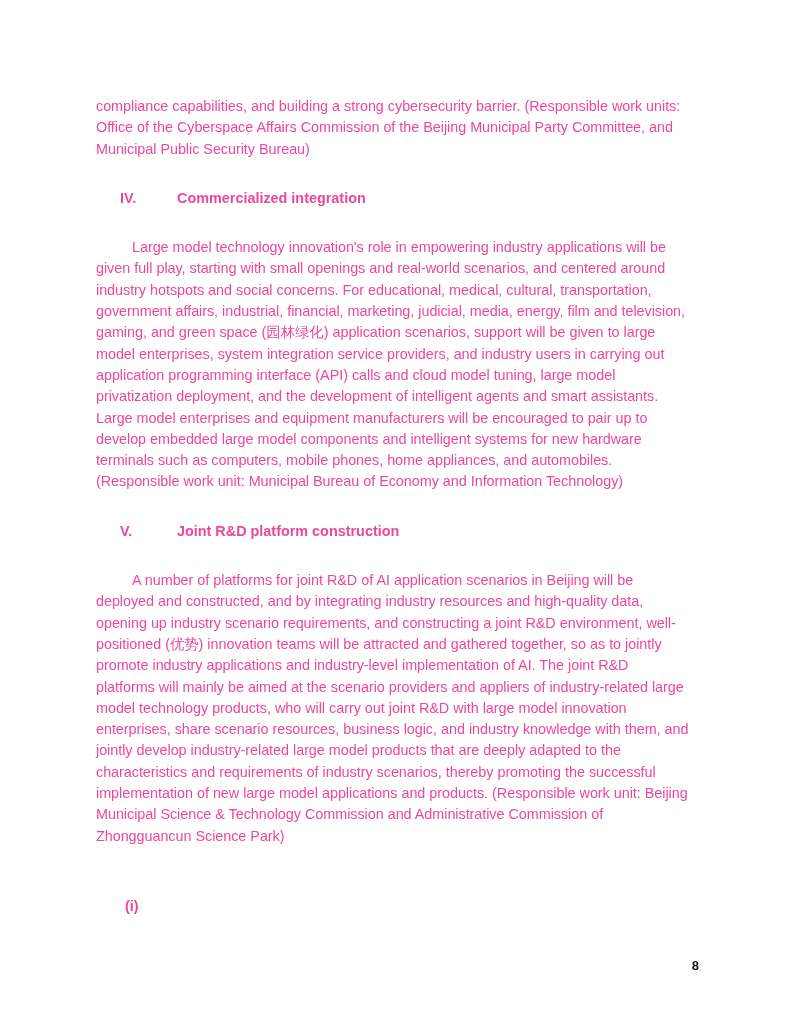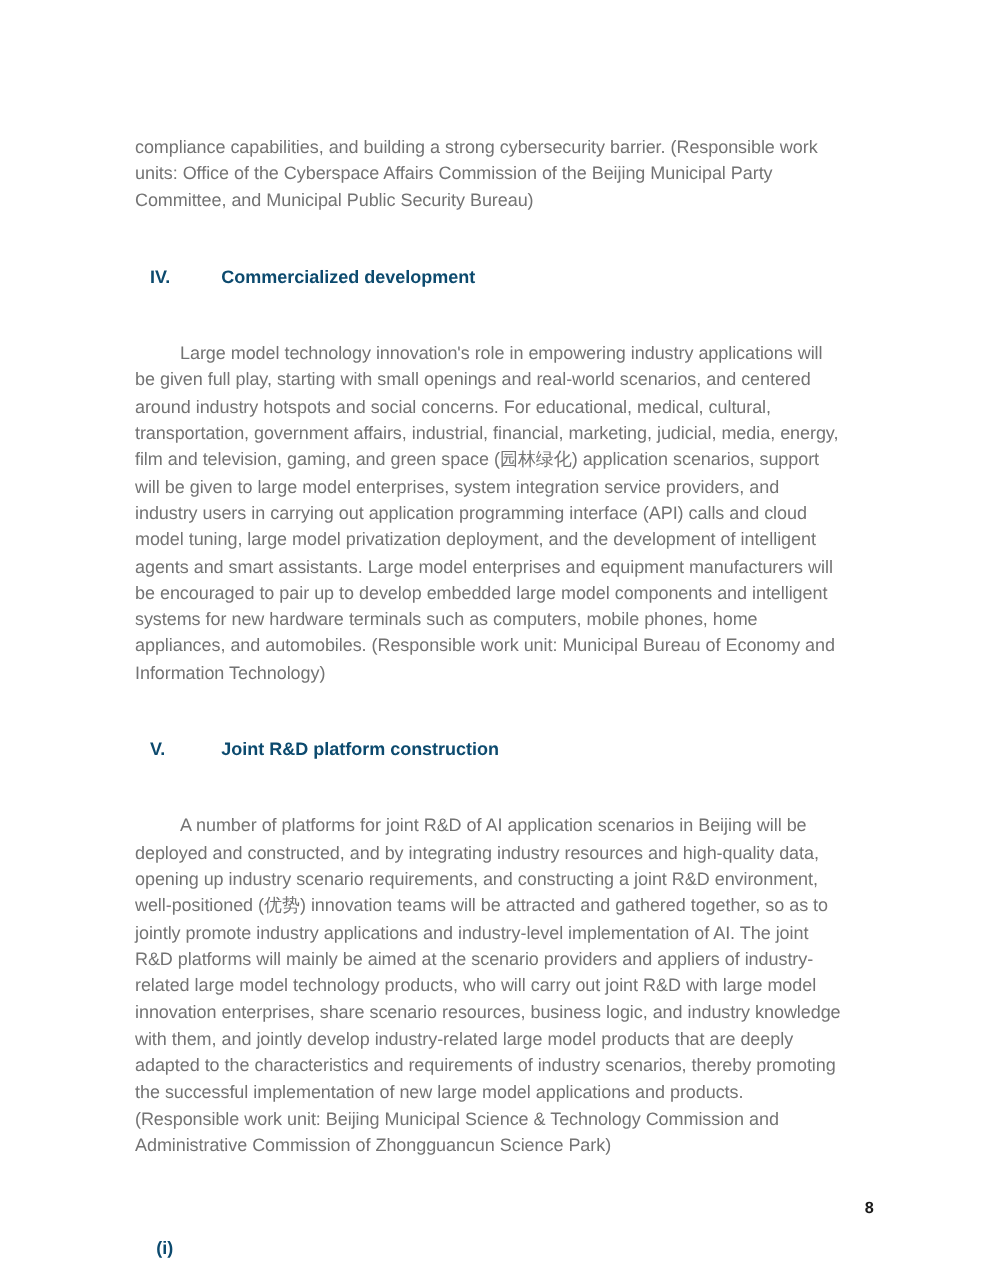--- a/index.html
+++ b/index.html
@@ -20,40 +20,40 @@
   }
 
   .content {
     position: absolute;
     left: 92px;
     top: 92px;
     width: 601px;
   }
 
   p.body-para {
-    margin: 16px;
+    margin: 4px;
     font-size: 14.4px;
     line-height: 21.3px;
     text-indent: 36px;
-    color: #737373;
+    color: #ec4899;
     text-align: left;
     letter-spacing: -0.05px;
     word-spacing: 0.1px;
   }
 
   p.body-para.no-indent {
     text-indent: 0;
   }
 
   .heading {
     margin: 0;
     font-size: 14.4px;
     line-height: 21.3px;
     font-weight: bold;
-    color: #0c4a6e;
+    color: #ec4899;
     display: flex;
     align-items: flex-start;
   }
 
   .heading .num {
     display: inline-block;
     flex: 0 0 auto;
   }
 
   .heading.level1 {
@@ -91,21 +91,21 @@
 <div class="page">
 
   <div class="content">
 
     <p class="body-para no-indent">compliance capabilities, and building a strong cybersecurity barrier. (Responsible work units: Office of the Cyberspace Affairs Commission of the Beijing Municipal Party Committee, and Municipal Public Security Bureau)</p>
 
     <div class="gap-before-heading"></div>
 
     <div class="heading level1">
       <span class="num">IV.</span>
-      <span class="text">Commercialized development</span>
+      <span class="text">Commercialized integration</span>
     </div>
 
     <div class="gap-after-heading"></div>
 
     <p class="body-para">Large model technology innovation's role in empowering industry applications will be given full play, starting with small openings and real-world scenarios, and centered around industry hotspots and social concerns. For educational, medical, cultural, transportation, government affairs, industrial, financial, marketing, judicial, media, energy, film and television, gaming, and green space (园林绿化) application scenarios, support will be given to large model enterprises, system integration service providers, and industry users in carrying out application programming interface (API) calls and cloud model tuning, large model privatization deployment, and the development of intelligent agents and smart assistants. Large model enterprises and equipment manufacturers will be encouraged to pair up to develop embedded large model components and intelligent systems for new hardware terminals such as computers, mobile phones, home appliances, and automobiles. (Responsible work unit: Municipal Bureau of Economy and Information Technology)</p>
 
     <div class="gap-before-heading"></div>
 
     <div class="heading level1">
       <span class="num">V.</span>

